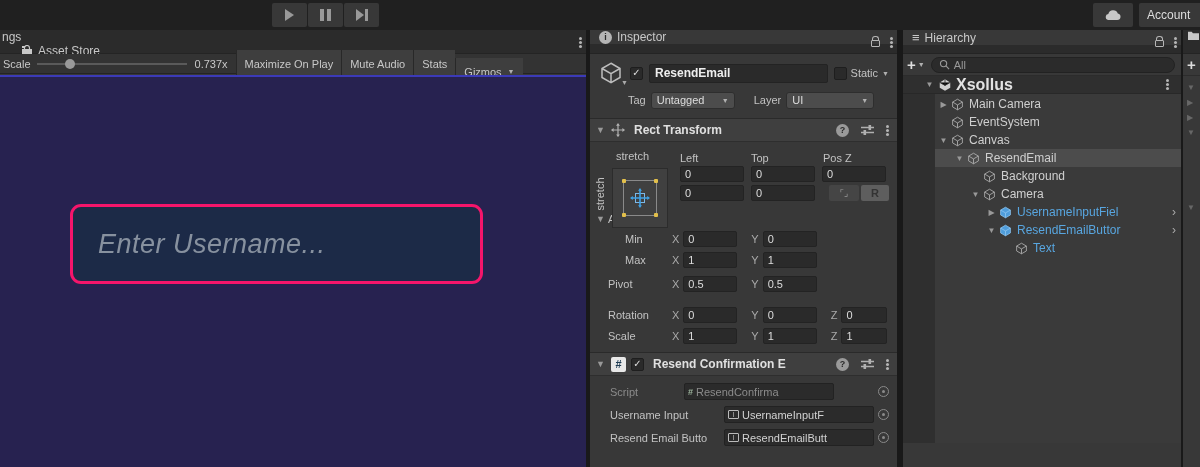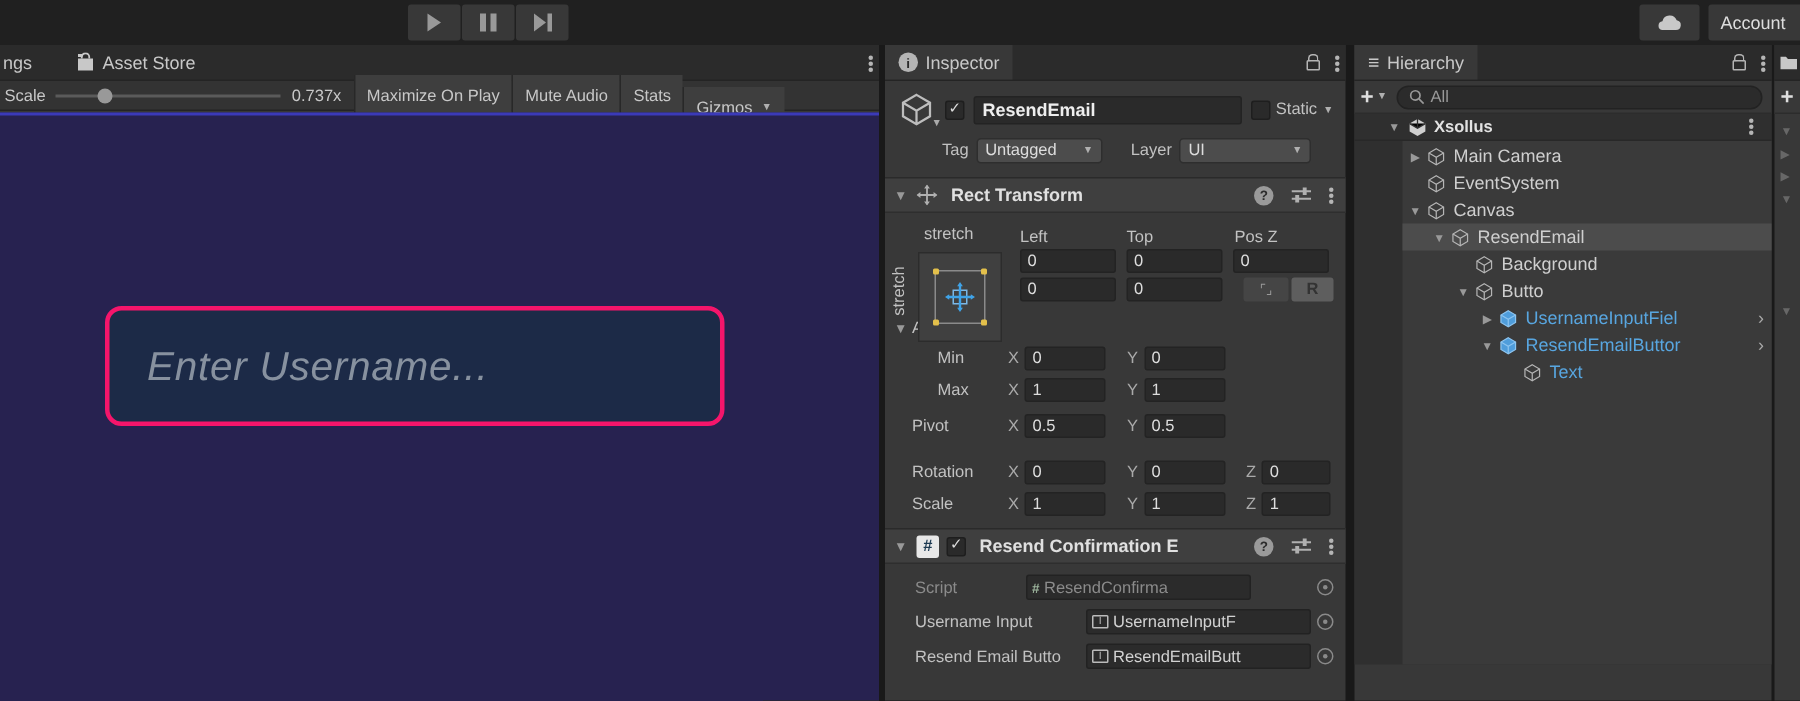--- a/index.html
+++ b/index.html
@@ -10,21 +10,21 @@
   .playgroup { position:absolute; left:272px; top:3px; display:flex; gap:1px; }
   .pbtn { width:35px; height:24px; background:#383838; border-radius:2px; display:flex; align-items:center; justify-content:center; }
   .tri { width:0; height:0; border-left:9px solid #999; border-top:6px solid transparent; border-bottom:6px solid transparent; }
   .pausebars { display:flex; gap:3px; } .pausebars i { width:4px; height:12px; background:#999; }
   .stepwrap { display:flex; align-items:center; gap:1px; }
   .stepbar { width:3px; height:12px; background:#999; }
   .cloudbtn { position:absolute; left:1093px; top:3px; width:40px; height:24px; background:#383838; border-radius:2px; display:flex; align-items:center; justify-content:center; }
   .accountbtn { position:absolute; left:1139px; top:3px; width:70px; height:24px; background:#383838; border-radius:2px; color:#ddd; display:flex; align-items:center; padding-left:8px; font-size:12px; }
   
   .panel { position:absolute; top:30px; height:437px; background:#383838; }
-  .tabbar { height:24px; background:#2b2b2b; display:flex; align-items:stretch; position:relative; border-bottom:1px solid #242424; }
+  .tabbar { height:24px; background:#2b2b2b; display:flex; align-items:stretch; position:relative; border-bottom:1px solid #242424;flex-direction:column; }
   .tab { display:flex; align-items:center; gap:5px; padding:0 9px; color:#c8c8c8; font-size:12px; }
   .tab.active { background:#383838; }
   .tabbar .right-icons { position:absolute; right:4px; top:0; height:24px; display:flex; align-items:center; gap:10px; }
   .kebab { width:3px; height:3px; background:#b5b5b5; border-radius:50%; box-shadow:0 4px 0 #b5b5b5, 0 8px 0 #b5b5b5; margin-top:-8px; display:inline-block; }
   .lock { width:9px; height:7px; border:1px solid #b5b5b5; border-radius:1px; position:relative; margin-top:3px; display:inline-block; }
   .lock:before { content:""; position:absolute; left:0px; top:-5px; width:5px; height:4px; border:1px solid #b5b5b5; border-bottom:none; border-radius:3px 3px 0 0; }
   .dropcaret { font-size:7px; color:#b0b0b0; }
   
   #game { left:0; width:586px; }
   .gtoolbar { height:20px; background:#333; display:flex; align-items:center; border-bottom:1px solid #242424; position:relative; }
@@ -89,21 +89,21 @@
   .picker { width:11px; height:11px; border:1px solid #8a8a8a; border-radius:50%; margin-left:4px; position:relative; flex:none; }
   .picker:before { content:""; position:absolute; left:3px; top:3px; width:3px; height:3px; background:#8a8a8a; border-radius:50%; }
   .minifieldicon { width:11px; height:9px; border:1px solid #bbb; border-radius:1px; color:#bbb; font-size:7px; line-height:7px; text-align:center; flex:none; }
   .minihash { color:#9db59d; font-size:9px; font-weight:bold; flex:none; }
   
   #hierarchy { left:903px; width:278px; }
   .h-toolbar { height:22px; background:#383838; display:flex; align-items:center; padding:0 6px 0 4px; gap:6px; border-bottom:1px solid #2c2c2c; }
   .plusbtn { display:flex; align-items:center; gap:2px; color:#ddd; font-size:15px; font-weight:bold; }
   .searchbox { flex:1; height:16px; background:#2b2b2b; border:1px solid #222; border-radius:8px; display:flex; align-items:center; gap:4px; padding:0 7px; color:#999; }
   .scene-row { height:18px; background:#2f2f2f; border-bottom:1px solid #282828; display:flex; align-items:center; padding-left:35px; gap:4px; position:relative; }
-  .scene-row .sname { font-weight:bold; color:#e2e2e2; font-size:11px; }
+  .scene-row .sname { font-weight:bold; color:#e2e2e2; font-size:16px; }
   .scene-row .kebab { position:absolute; right:12px; top:11px; }
   .treewrap { position:relative; height:349px; background:#2f2f2f; }
   .treerows { margin-left:32px; height:100%; background:#3a3a3a; padding-top:1px; }
   .hrow { height:18px; display:flex; align-items:center; position:relative; }
   .hrow.sel { background:#4c4c4c; }
   .tarrow { width:13px; font-size:8px; color:#999; text-align:center; flex:none; }
   .ticon { width:15px; height:15px; margin-right:4px; flex:none; display:flex; align-items:center; justify-content:center; }
   .tlabel { color:#cfcfcf; font-size:12px; white-space:nowrap; }
   .tlabel.blue { color:#58a6e0; }
   .tchev { position:absolute; right:5px; color:#aaa; font-size:12px; }
@@ -501,21 +501,21 @@
           <span class="tlabel">Background</span>
         </div>
         <div class="hrow" style="padding-left: 34px;">
           <span class="tarrow">▼</span>
           <span class="ticon">
             <svg width="13" height="13" viewBox="0 0 16 16">
               <path d="M8 1.5 14 5v6L8 14.5 2 11V5z" fill="none" stroke="#b5b5b5" stroke-width="1"></path>
               <path d="M2 5l6 3.5L14 5 M8 8.5V14.5" fill="none" stroke="#b5b5b5" stroke-width="1"></path>
             </svg>
           </span>
-          <span class="tlabel">Butto</span>
+          <span class="tlabel">Camera</span>
         </div>
         <div class="hrow" style="padding-left: 50px;">
           <span class="tarrow">▶</span>
           <span class="ticon">
             <svg width="13" height="13" viewBox="0 0 16 16">
               <path d="M8 1.5 14 5v6L8 14.5 2 11V5z" fill="#4f9ddb" stroke="#8cc4ef" stroke-width="1"></path>
               <path d="M2 5l6 3.5L14 5 M8 8.5V14.5" fill="none" stroke="#8cc4ef" stroke-width="1"></path>
             </svg>
           </span>
           <span class="tlabel blue">UsernameInputFiel</span>

